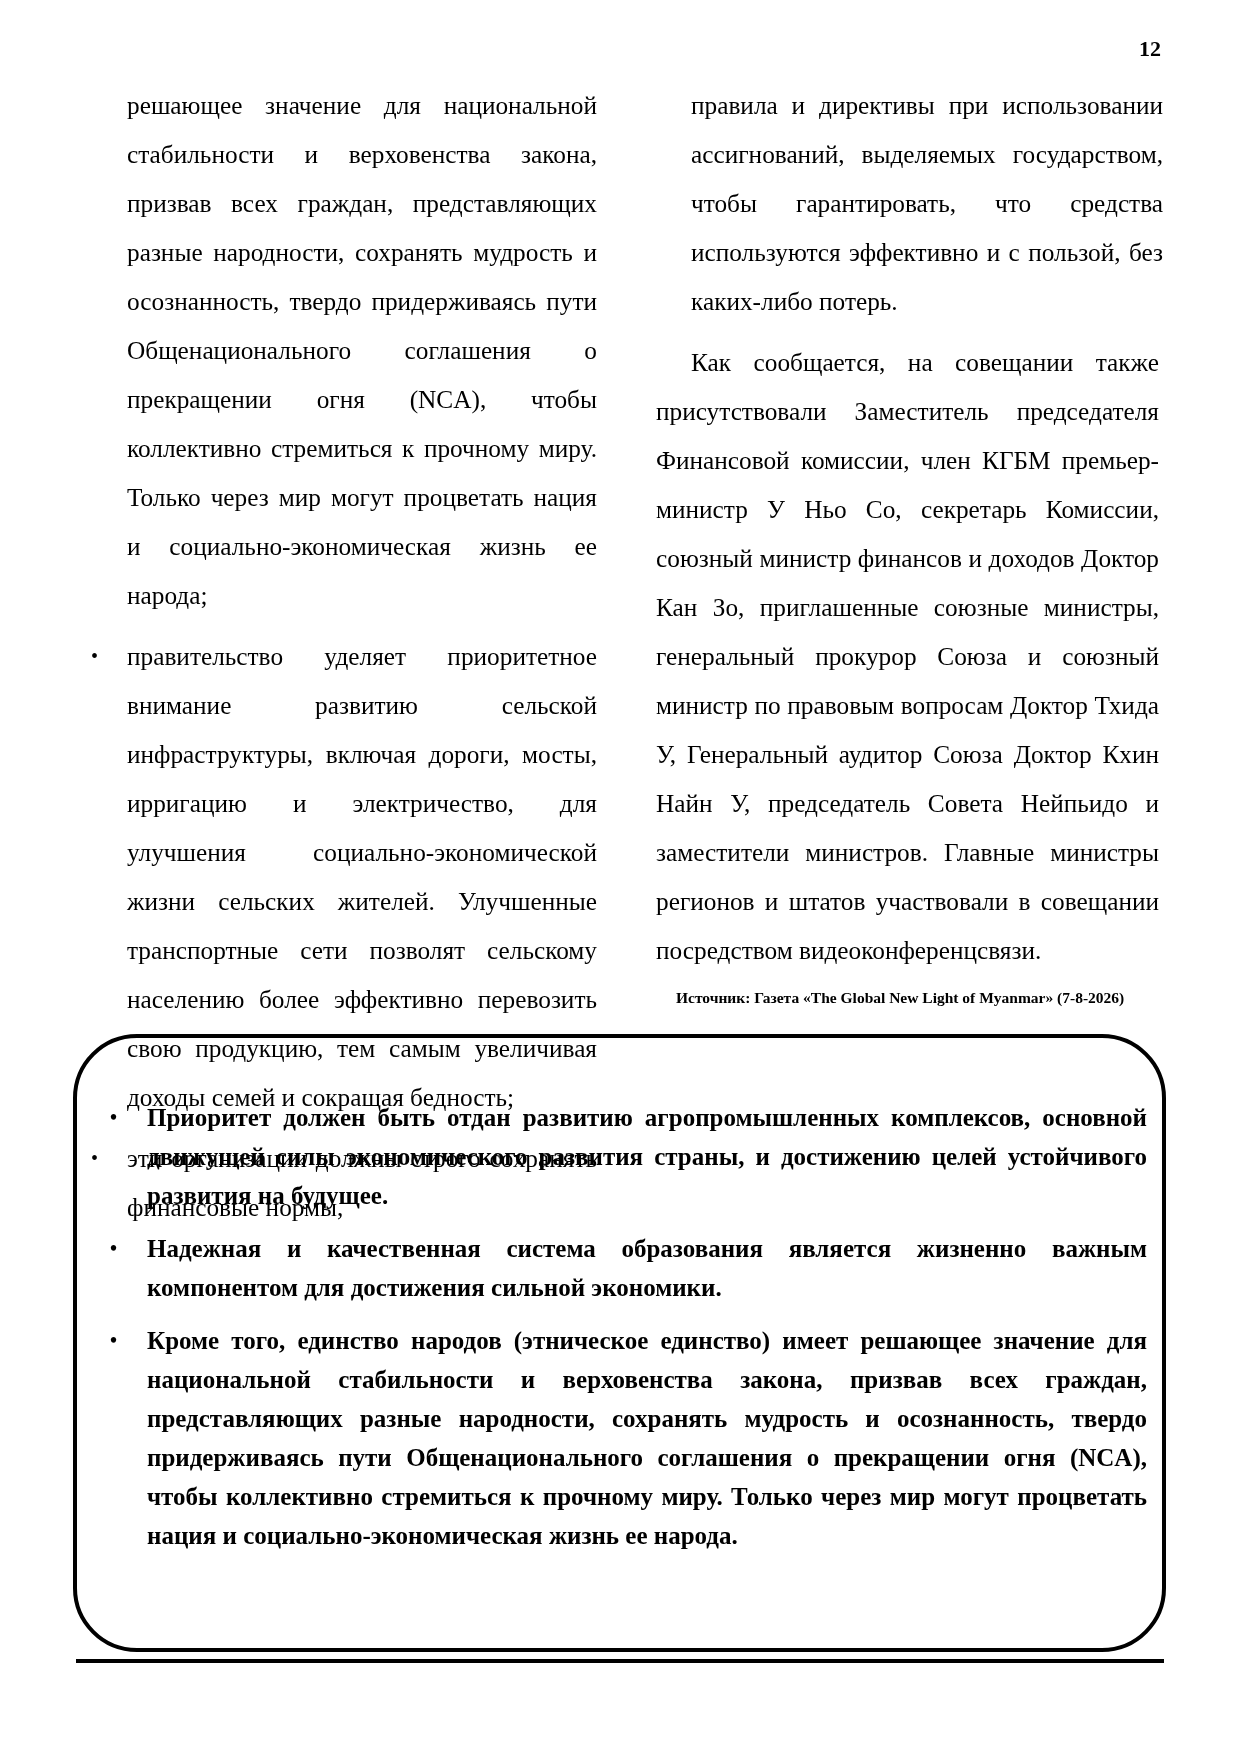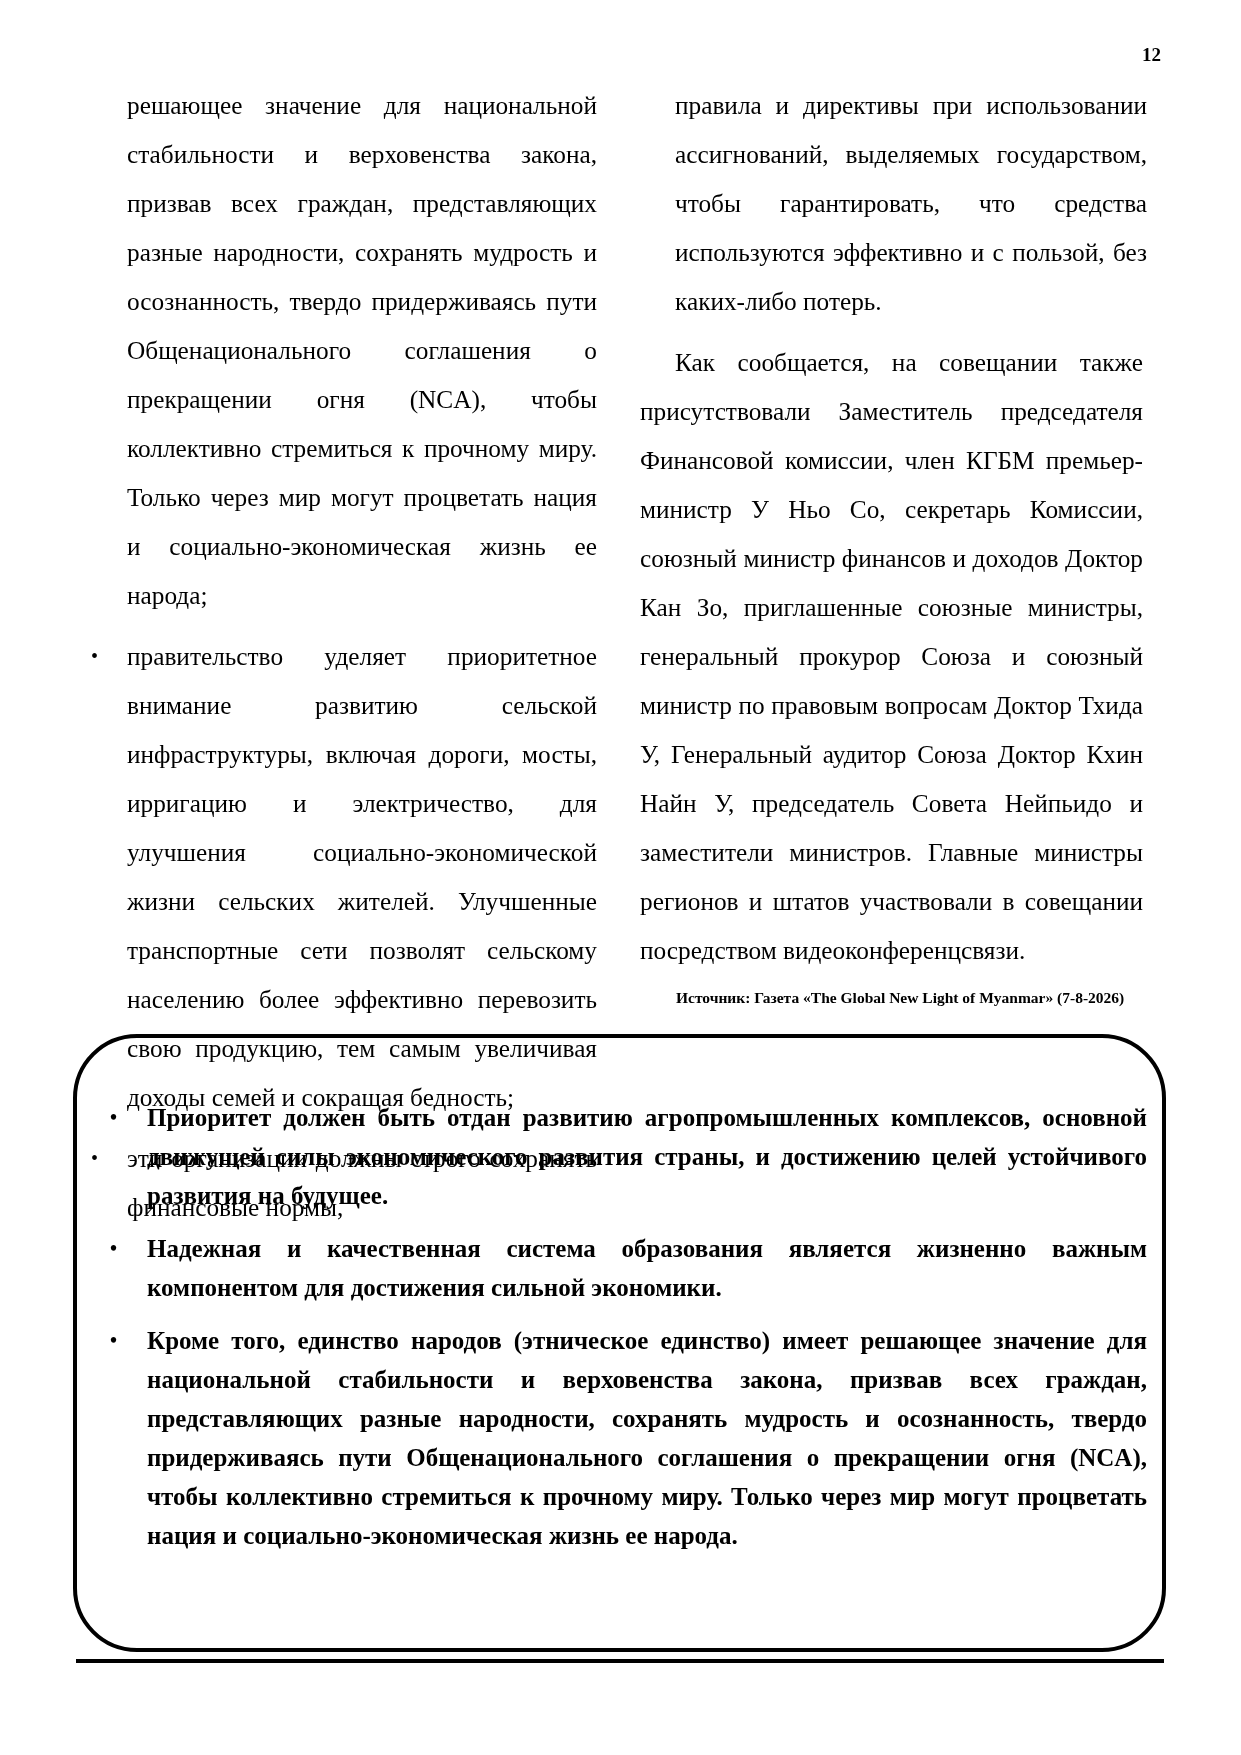--- a/index.html
+++ b/index.html
@@ -1,21 +1,21 @@
 <!DOCTYPE html>
 <html><head>
 <meta charset="utf-8">
 <style>
   html, body { margin: 0; padding: 0; background: #ffffff; }
   body { width: 1241px; height: 1755px; position: relative; overflow: hidden;
          font-family: "Liberation Serif", "DejaVu Serif", serif; color: #000; }
-  .page-number { position: absolute; top: 44px; right: 80px; font-weight: bold; font-size: 19px; }
+  .page-number { position: absolute; top: 36px; right: 80px; font-weight: bold; font-size: 22px; }
   .col { position: absolute; font-size: 25.3px; line-height: 49px; text-align: justify; }
   .col-left { left: 127px; top: 81px; width: 470px; }
-  .col-right { left: 640px; top: 81px; width: 507px; }
+  .col-right { left: 656px; top: 81px; width: 507px; }
   .cont { margin: 0; }
   .bullets { list-style: none; margin: 0; padding: 0; }
   .bullets li { position: relative; margin-top: 12px; }
   .bullets li .dot { position: absolute; left: -36px; top: 0; font-size: 20px; }
   .col-right .cont { padding-left: 35px; }
   .para { margin: 12px 4px 0 0; text-indent: 35px; }
   .source { position: absolute; left: 676px; top: 989px; font-size: 15.5px; font-weight: bold; white-space: nowrap; }
   .callout { position: absolute; left: 73px; top: 1034px; width: 1085px; height: 610px;
              border: 4px solid #000; border-radius: 64px; box-sizing: content-box; }
   .callout ul { list-style: none; margin: 0; padding: 0; position: absolute; left: 70px; top: 60px; width: 1000px; }

